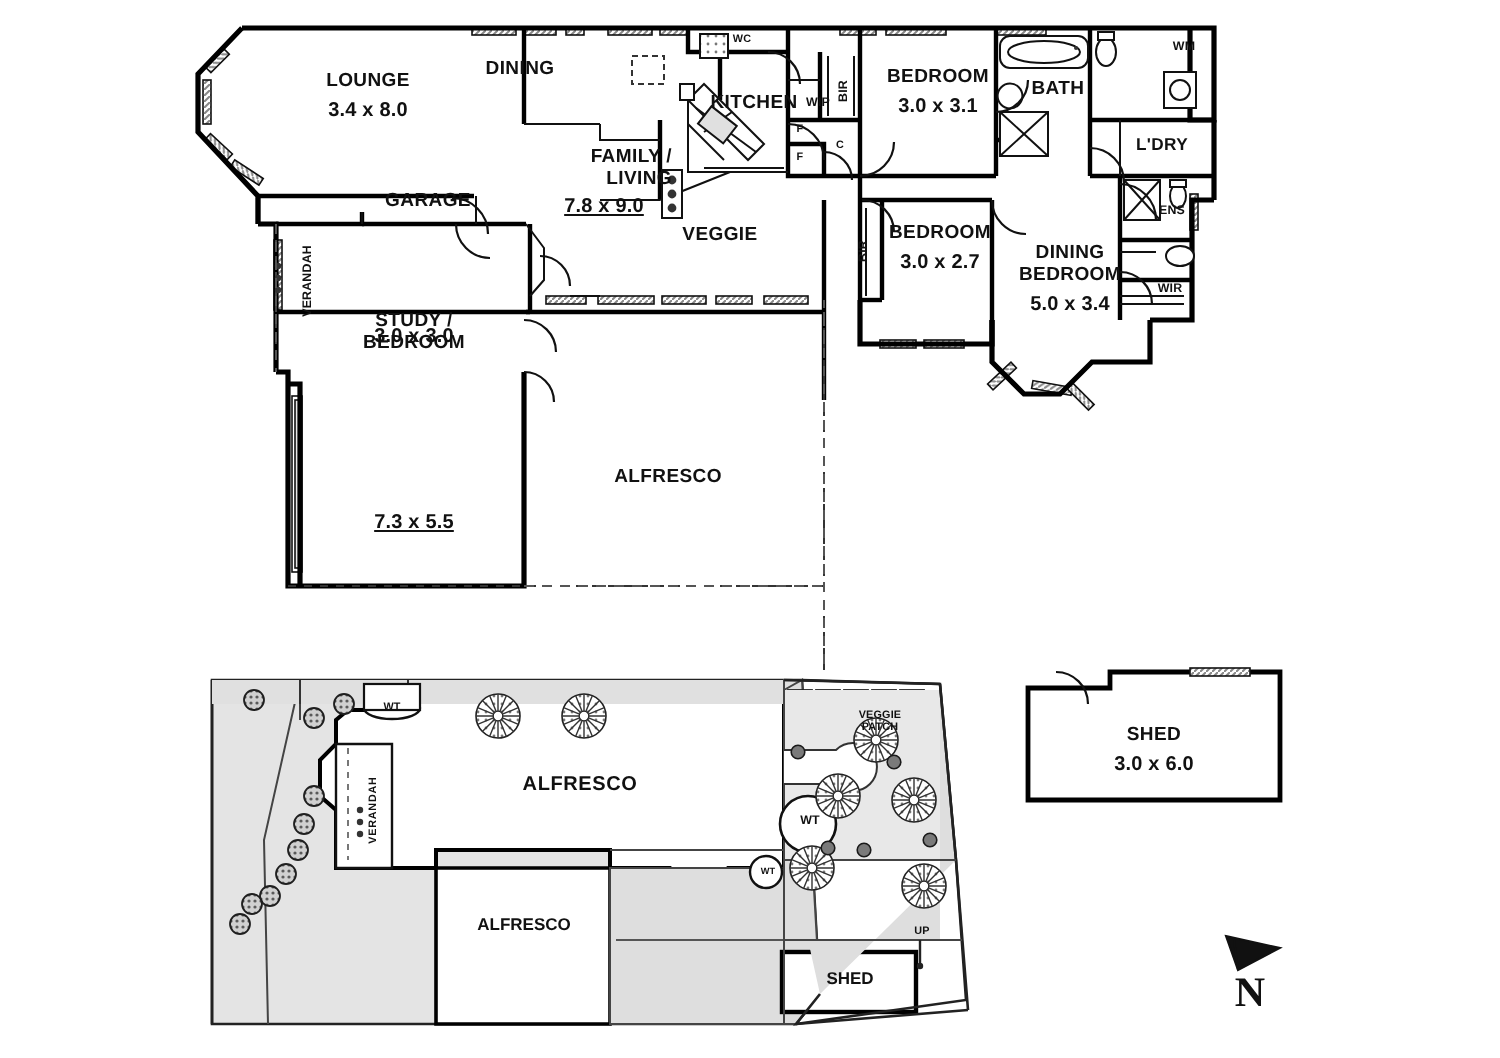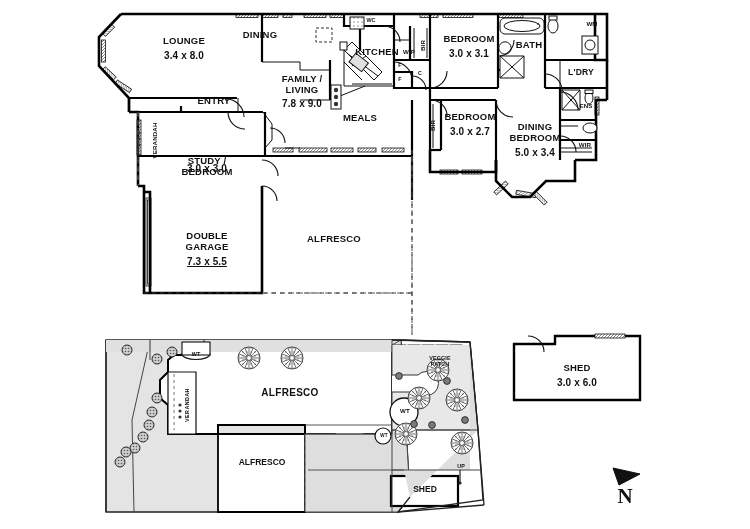--- a/index.html
+++ b/index.html
@@ -368,49 +368,47 @@
       <path d="M613,468 L640,474 L619,485 Z" fill="#111" stroke="#111" stroke-width="1"></path>
       <path d="M617,470 L619,485" fill="none" stroke="#111" stroke-width="1"></path>
     </g>
   </svg>
 
   <div class="lbl rname" style="left:152px;top:36px;width:64px;">LOUNGE</div>
   <div class="lbl rdim" style="left:152px;top:50px;width:64px;">3.4 x 8.0</div>
 
   <div class="lbl rname" style="left:226px;top:30px;width:68px;">DINING</div>
 
-  <div class="lbl rname" style="left:268px;top:74px;width:68px;">FAMILY /
+  <div class="lbl rname" style="left:268px;top:74px;width:68px;text-align:right;">FAMILY /
 LIVING</div>
-  <div class="lbl rdim" style="left:268px;top:98px;width:68px;">7.8 x 9.0</div>
-
-  <div class="lbl rname" style="left:186px;top:96px;width:56px;">ENTRY</div>
+  <div class="lbl rdim" style="left:268px;top:98px;width:68px;text-decoration:underline;">7.8 x 9.0</div>
+
+  <div class="lbl rname" style="left:186px;top:96px;width:56px;">GARAGE</div>
 
   <div class="lbl rname" style="left:172px;top:156px;width:70px;">STUDY /
 BEDROOM</div>
   <div class="lbl rdim" style="left:172px;top:163px;width:70px;">3.0 x 3.0</div>
 
   <div class="lbl rname" style="left:348px;top:47px;width:58px;">KITCHEN</div>
 
-  <div class="lbl rname" style="left:330px;top:113px;width:60px;">MEALS</div>
+  <div class="lbl rname" style="left:330px;top:113px;width:60px;">VEGGIE</div>
 
   <div class="lbl rname" style="left:437px;top:34px;width:64px;">BEDROOM</div>
   <div class="lbl rdim" style="left:437px;top:48px;width:64px;">3.0 x 3.1</div>
 
   <div class="lbl rname" style="left:438px;top:112px;width:64px;">BEDROOM</div>
   <div class="lbl rdim" style="left:438px;top:126px;width:64px;">3.0 x 2.7</div>
 
   <div class="lbl rname" style="left:500px;top:122px;width:70px;">DINING
 BEDROOM</div>
   <div class="lbl rdim" style="left:500px;top:147px;width:70px;">5.0 x 3.4</div>
 
   <div class="lbl rname" style="left:508px;top:40px;width:42px;">BATH</div>
   <div class="lbl rname" style="left:560px;top:68px;width:42px;font-size:8.6px;">L'DRY</div>
 
-  <div class="lbl rname" style="left:168px;top:231px;width:78px;">DOUBLE
-GARAGE</div>
   <div class="lbl rdim" style="left:168px;top:256px;width:78px;text-decoration:underline;">7.3 x 5.5</div>
 
   <div class="lbl rname" style="left:288px;top:234px;width:92px;">ALFRESCO</div>
 
   <div class="lbl tiny vert" style="left:120px;top:137px;width:70px;transform:rotate(-90deg);">VERANDAH</div>
   <div class="lbl tiny" style="left:395px;top:49px;width:28px;">WIP</div>
   <div class="lbl tiny2" style="left:361px;top:17px;width:20px;">WC</div>
   <div class="lbl tiny vert" style="left:406px;top:42px;width:34px;transform:rotate(-90deg);">BIR</div>
   <div class="lbl tiny vert" style="left:416px;top:122px;width:34px;transform:rotate(-90deg);">BIR</div>
   <div class="lbl tiny" style="left:580px;top:21px;width:24px;">WM</div>

